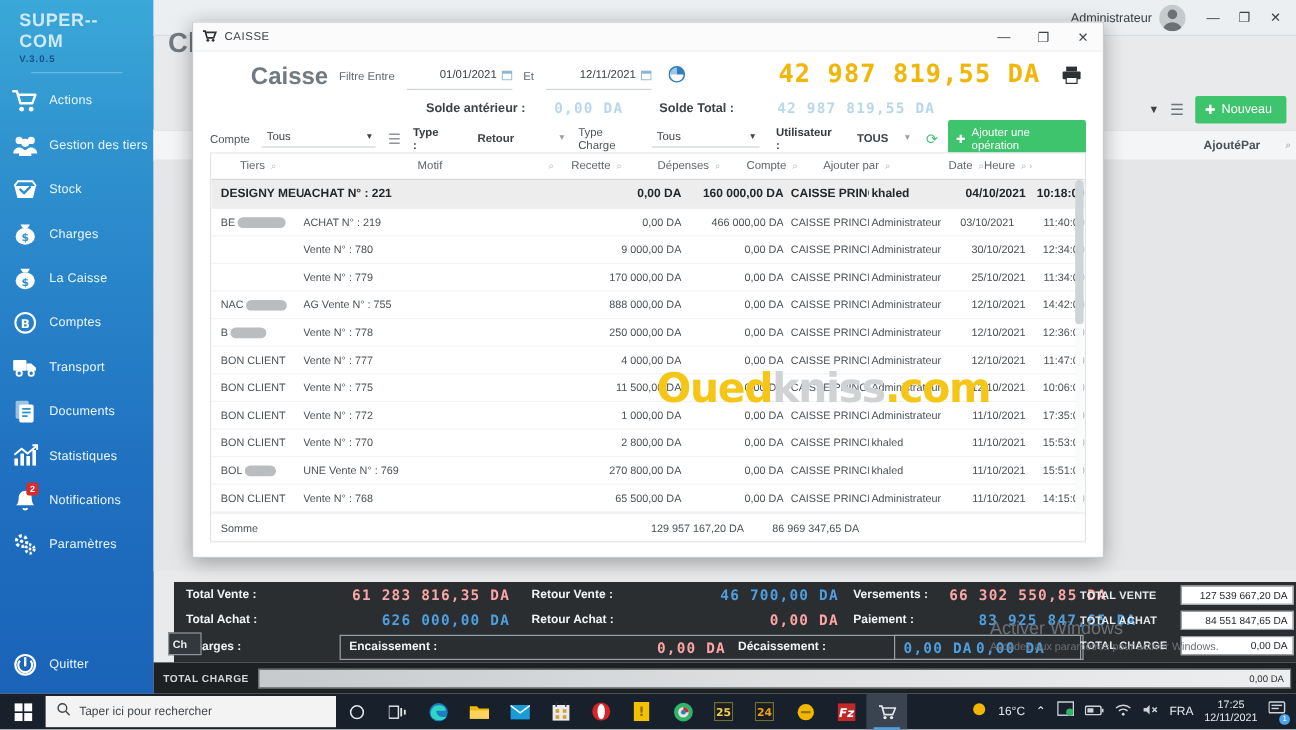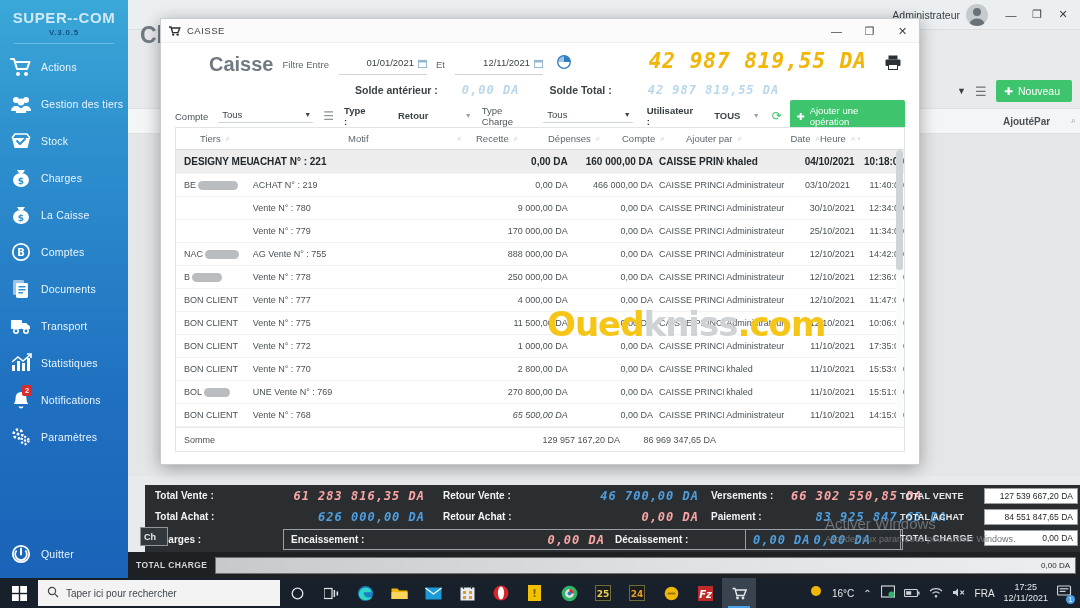--- a/index.html
+++ b/index.html
@@ -10,21 +10,21 @@
     background: #e9eaec;
   }
   #root { position: relative; width: 1080px; height: 608px; }
 
   
   .sidebar {
     position: absolute; left: 0; top: 0; width: 128px; height: 578px;
     background: linear-gradient(180deg,#3aa8d8 0%,#2f92cf 22%,#1f6fc0 70%,#1a63b8 100%);
     color: #fff;
   }
-  .brand { padding: 9px 4px 4px; text-align: center; }
+  .brand { padding: 9px 16px 4px; }
   .brand-title { font-size: 15px; font-weight: bold; letter-spacing: .6px; color: #cfe9f7; }
   .brand-ver { font-size: 8px; font-weight: bold; color: #1a4f86; margin-top: 2px; letter-spacing: .8px; }
   .brand-sep { height: 1px; background: rgba(255,255,255,.28); margin: 6px 10px 0; }
   .nav-item {
     display: flex; align-items: center; gap: 9px;
     height: 37px; padding-left: 10px; cursor: pointer; position: relative;
   }
   .nav-label { font-size: 10.5px; color: #eaf6ff; letter-spacing: .2px; white-space: nowrap; }
   .nav-ico { width: 22px; height: 22px; flex: 0 0 22px; display: flex; align-items: center; justify-content: center; }
   .nav-ico svg { display: block; }
@@ -97,21 +97,21 @@
     width: 88px; border-bottom: 1px solid #cfd4d8; margin-left: 10px;
     display: flex; align-items: center; justify-content: flex-end; gap: 4px;
     padding-bottom: 2px; cursor: pointer;
   }
   .date-val { font-size: 9.5px; color: #3d4449; }
   .lbl-et { font-size: 9.5px; color: #5f686e; margin-left: 9px; }
   .pie-ico { margin-left: 14px; cursor: pointer; }
 
   .lcd {
     font-family: "DejaVu Sans Mono", monospace;
-    letter-spacing: 1px; font-weight: bold; font-style: italic;
+    letter-spacing: 1px; font-weight: bold;
   }
   .big-total {
     position: absolute; right: 52px; top: 6px;
     font-size: 21px; color: #f2b705; text-shadow: 0 0 1px rgba(0,0,0,.12);
   }
   .print-ico { position: absolute; right: 18px; top: 12px; cursor: pointer; }
 
   .row2 { display: flex; align-items: center; height: 22px; position: relative; }
   .lbl-solde-ant { font-size: 10.5px; font-weight: bold; color: #3c4347; margin-left: 180px; }
   .solde-ant-val { font-size: 12px; color: #b9d7ea; margin-left: 24px; }
@@ -291,41 +291,41 @@
           <svg width="22" height="20" viewBox="0 0 22 20">
             <circle cx="11" cy="10" r="8.2" fill="none" stroke="#fff" stroke-width="1.7"></circle>
             <text x="11" y="14" font-size="10" font-weight="bold" fill="#fff" text-anchor="middle" font-family="DejaVu Sans">B</text>
           </svg>
         </span>
       <span class="nav-label">Comptes</span>
     </div>
 
     <div class="nav-item">
       <span class="nav-ico">
+          <svg width="22" height="18" viewBox="0 0 22 18">
+            <rect x="1" y="3" width="11" height="9" rx="1" fill="#fff"></rect>
+            <path d="M12 6h4l4 3.5V12h-8z" fill="#fff"></path>
+            <circle cx="6" cy="14" r="2.2" fill="none" stroke="#fff" stroke-width="1.6"></circle>
+            <circle cx="16" cy="14" r="2.2" fill="none" stroke="#fff" stroke-width="1.6"></circle>
+          </svg>
+        </span>
+      <span class="nav-label">Transport</span>
+    </div>
+
+    <div class="nav-item">
+      <span class="nav-ico">
           <svg width="22" height="20" viewBox="0 0 22 20">
             <rect x="3" y="1" width="11" height="15" rx="1.4" fill="#fff" opacity=".55"></rect>
             <rect x="6" y="4" width="12" height="15" rx="1.4" fill="#fff"></rect>
             <rect x="8.5" y="7" width="7" height="1.5" fill="#2f92cf"></rect>
             <rect x="8.5" y="10" width="7" height="1.5" fill="#2f92cf"></rect>
             <rect x="8.5" y="13" width="4.5" height="1.5" fill="#2f92cf"></rect>
           </svg>
         </span>
       <span class="nav-label">Documents</span>
-    </div>
-
-    <div class="nav-item">
-      <span class="nav-ico">
-          <svg width="22" height="18" viewBox="0 0 22 18">
-            <rect x="1" y="3" width="11" height="9" rx="1" fill="#fff"></rect>
-            <path d="M12 6h4l4 3.5V12h-8z" fill="#fff"></path>
-            <circle cx="6" cy="14" r="2.2" fill="none" stroke="#fff" stroke-width="1.6"></circle>
-            <circle cx="16" cy="14" r="2.2" fill="none" stroke="#fff" stroke-width="1.6"></circle>
-          </svg>
-        </span>
-      <span class="nav-label">Transport</span>
     </div>
 
     <div class="nav-item">
       <span class="nav-ico">
           <svg width="22" height="19" viewBox="0 0 22 19">
             <rect x="2" y="12" width="3" height="6" fill="#fff"></rect>
             <rect x="7" y="8" width="3" height="10" fill="#fff"></rect>
             <rect x="12" y="10" width="3" height="8" fill="#fff"></rect>
             <rect x="17" y="5" width="3" height="13" fill="#fff"></rect>
             <path d="M2 9l6-5 5 4 7-6" stroke="#fff" stroke-width="1.6" fill="none"></path>
@@ -544,21 +544,21 @@
             <span class="c" style="width: 62px; text-align: right;">04/10/2021</span>
             <span class="c" style="width: 56px; text-align: right;">10:18:00</span>
           </div>
           <div class="trow">
             <span class="c" style="width: 86px; padding-left: 8px;">BE<span class="redact" style="width: 40px; margin-left: 2px;"></span></span>
             <span class="c" style="width: 278px;">ACHAT N° : 219</span>
             <span class="c" style="width: 80px; text-align: right;">0,00 DA</span>
             <span class="c" style="width: 96px; text-align: right; padding-left: 6px;">466 000,00 DA</span>
             <span class="c" style="width: 80px; padding-left: 6px;">CAISSE PRINCIPALI</span>
             <span class="c" style="width: 86px; padding-left: 2px;">Administrateur</span>
-            <span class="c" style="width: 62px; text-align: center;">03/10/2021</span>
+            <span class="c" style="width: 62px; text-align: left;">03/10/2021</span>
             <span class="c" style="width: 56px; text-align: right;">11:40:00</span>
           </div>
           <div class="trow">
             <span class="c" style="width: 86px; padding-left: 8px;"></span>
             <span class="c" style="width: 278px;">Vente N° : 780</span>
             <span class="c" style="width: 80px; text-align: right;">9 000,00 DA</span>
             <span class="c" style="width: 96px; text-align: right; padding-left: 6px;">0,00 DA</span>
             <span class="c" style="width: 80px; padding-left: 6px;">CAISSE PRINCIPALI</span>
             <span class="c" style="width: 86px; padding-left: 2px;">Administrateur</span>
             <span class="c" style="width: 62px; text-align: right;">30/10/2021</span>
@@ -640,21 +640,21 @@
             <span class="c" style="width: 80px; text-align: right;">270 800,00 DA</span>
             <span class="c" style="width: 96px; text-align: right; padding-left: 6px;">0,00 DA</span>
             <span class="c" style="width: 80px; padding-left: 6px;">CAISSE PRINCIPALI</span>
             <span class="c" style="width: 86px; padding-left: 2px;">khaled</span>
             <span class="c" style="width: 62px; text-align: right;">11/10/2021</span>
             <span class="c" style="width: 56px; text-align: right;">15:51:00</span>
           </div>
           <div class="trow">
             <span class="c" style="width: 86px; padding-left: 8px;">BON CLIENT</span>
             <span class="c" style="width: 278px;">Vente N° : 768</span>
-            <span class="c" style="width: 80px; text-align: right; font-style: italic;">65 500,00 DA</span>
+            <span class="c" style="width: 80px; text-align: right;">65 500,00 DA</span>
             <span class="c" style="width: 96px; text-align: right; padding-left: 6px;">0,00 DA</span>
             <span class="c" style="width: 80px; padding-left: 6px;">CAISSE PRINCIPALI</span>
             <span class="c" style="width: 86px; padding-left: 2px;">Administrateur</span>
             <span class="c" style="width: 62px; text-align: right;">11/10/2021</span>
             <span class="c" style="width: 56px; text-align: right;">14:15:00</span>
           </div>
         </div>
 
       <div class="vscroll">
         <div class="vthumb"></div>

